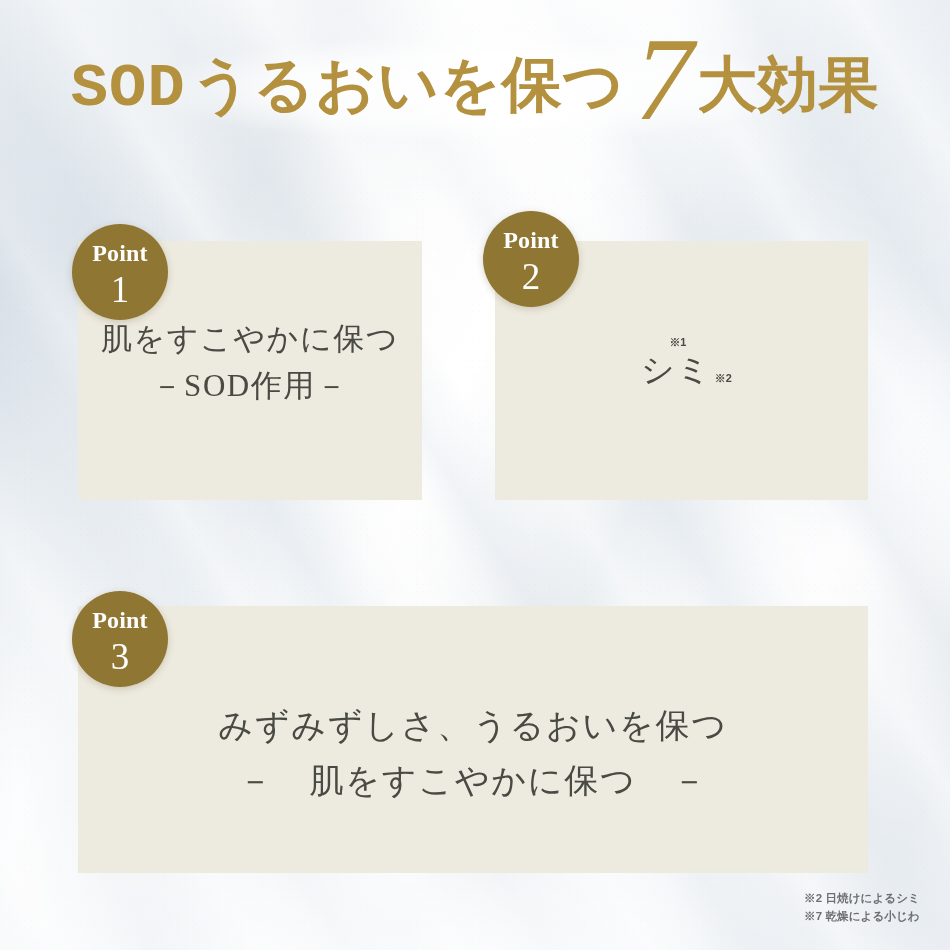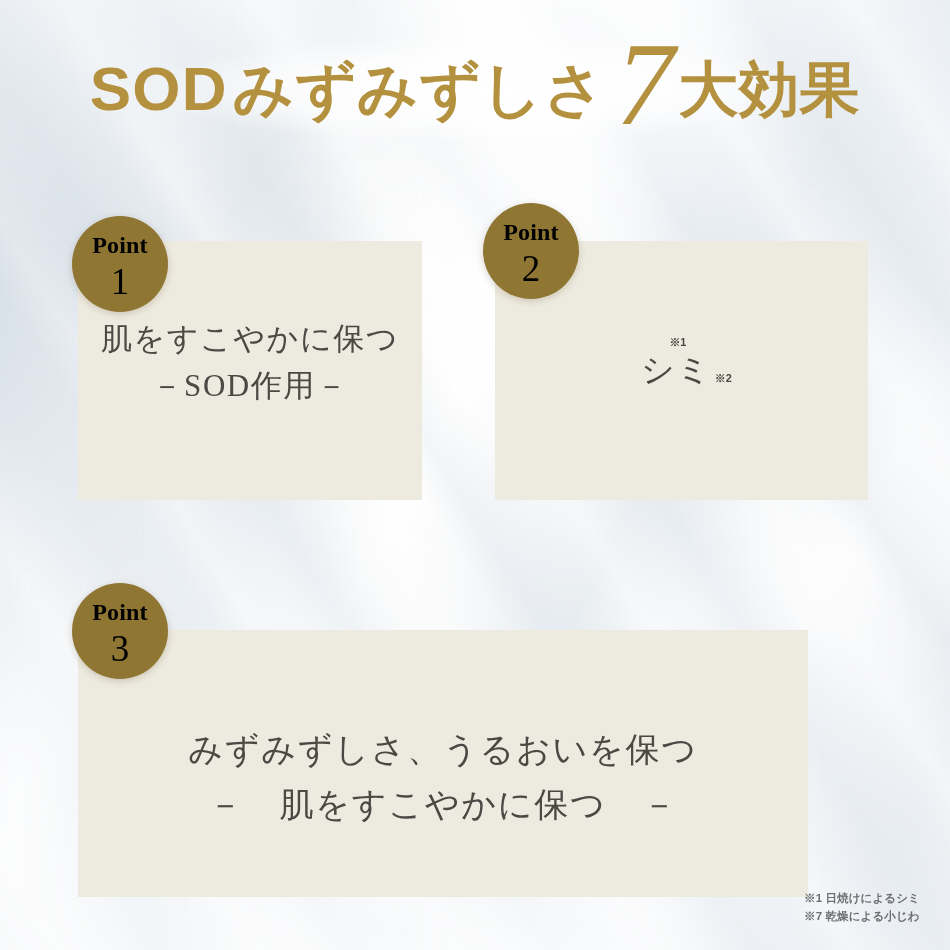--- a/index.html
+++ b/index.html
@@ -109,21 +109,21 @@
     background: radial-gradient(ellipse 50% 56% at 50% 50%, rgba(255,255,255,0.96) 0%, rgba(255,255,255,0.72) 48%, rgba(255,255,255,0) 80%);
     pointer-events: none;
   }
   .headline-inner {
     position: relative;
     display: inline-flex;
     align-items: baseline;
     justify-content: center;
   }
   .hl-seg {
-    font-family: Liberation Sans, sans-serif;
+    font-family: Liberation Mono, monospace;
     font-size: 60px;
     font-weight: 700;
     letter-spacing: 0.012em;
     color: #b4913e;
   }
   .hl-seg.latin {
     font-size: 62px;
     letter-spacing: 0.02em;
     padding-right: 5px;
   }
@@ -155,21 +155,21 @@
     width: 100%;
     text-align: center;
     font-family: "Liberation Serif", serif;
     color: #494a44;
     line-height: 1.52;
     letter-spacing: 0.05em;
   }
 
   #card1 { left: 78px;  top: 241px; width: 344px; height: 259px; }
   #card2 { left: 495px; top: 241px; width: 373px; height: 259px; }
-  #card3 { left: 78px;  top: 606px; width: 730px; height: 267px; margin-top: 24px; }
+  #card3 { left: 78px;  top: 606px; width: 790px; height: 267px; }
 
   #card1 .card-body { top: 74px;  font-size: 31px; }
   #card2 .card-body { top: 104px; font-size: 33px; }
   #card3 .card-body { top: 92px;  font-size: 34px; line-height: 1.62; }
 
   .sup-wrap {
     position: relative;
     display: inline-block;
   }
   .sup-mark {
@@ -185,23 +185,24 @@
     color: #494a44;
   }
 
   
   .badge {
     position: absolute;
     width: 96px;
     height: 96px;
     border-radius: 50%;
     background: #8f7633;
-    color: #000000;
+    color: #ffffff;
     text-align: center;
     box-shadow: 0 2px 7px rgba(90,74,33,0.22);
+    margin-top: 8px;
   }
   #badge1 { left: 72px;  top: 216px; }
   #badge2 { left: 483px; top: 203px; }
   #badge3 { left: 72px;  top: 583px; }
 
   .badge-word {
     font-family: "Liberation Serif", serif;
     font-weight: 700;
     font-size: 24px;
     letter-spacing: 0.008em;
@@ -239,21 +240,21 @@
   <div class="bg-wave-a"></div>
   <div class="bg-wave-b"></div>
   <div class="bg-wave-c"></div>
   <div class="bg-grain"></div>
   <div class="bg-veil"></div>
 
   <div class="headline">
     <div class="halo"></div>
     <div class="headline-inner">
       <span class="hl-seg latin">SOD</span>
-      <span class="hl-seg">みずみずしさ</span>
+      <span class="hl-seg">うるおいを保つ</span>
       <span class="hl-seven">7</span>
       <span class="hl-seg tail">大効果</span>
     </div>
   </div>
 
   <div class="card" id="card1">
     <div class="card-body">
       <div>肌をすこやかに保つ</div>
       <div>－SOD作用－</div>
     </div>
@@ -287,17 +288,17 @@
   <div class="badge" id="badge2">
     <div class="badge-word">Point</div>
     <div class="badge-num">2</div>
   </div>
   <div class="badge" id="badge3">
     <div class="badge-word">Point</div>
     <div class="badge-num">3</div>
   </div>
 
   <div class="footnotes">
-    <div>※1 日焼けによるシミ</div>
+    <div>※2 日焼けによるシミ</div>
     <div>※7 乾燥による小じわ</div>
   </div>
 
 </div>
 
 </body></html>

